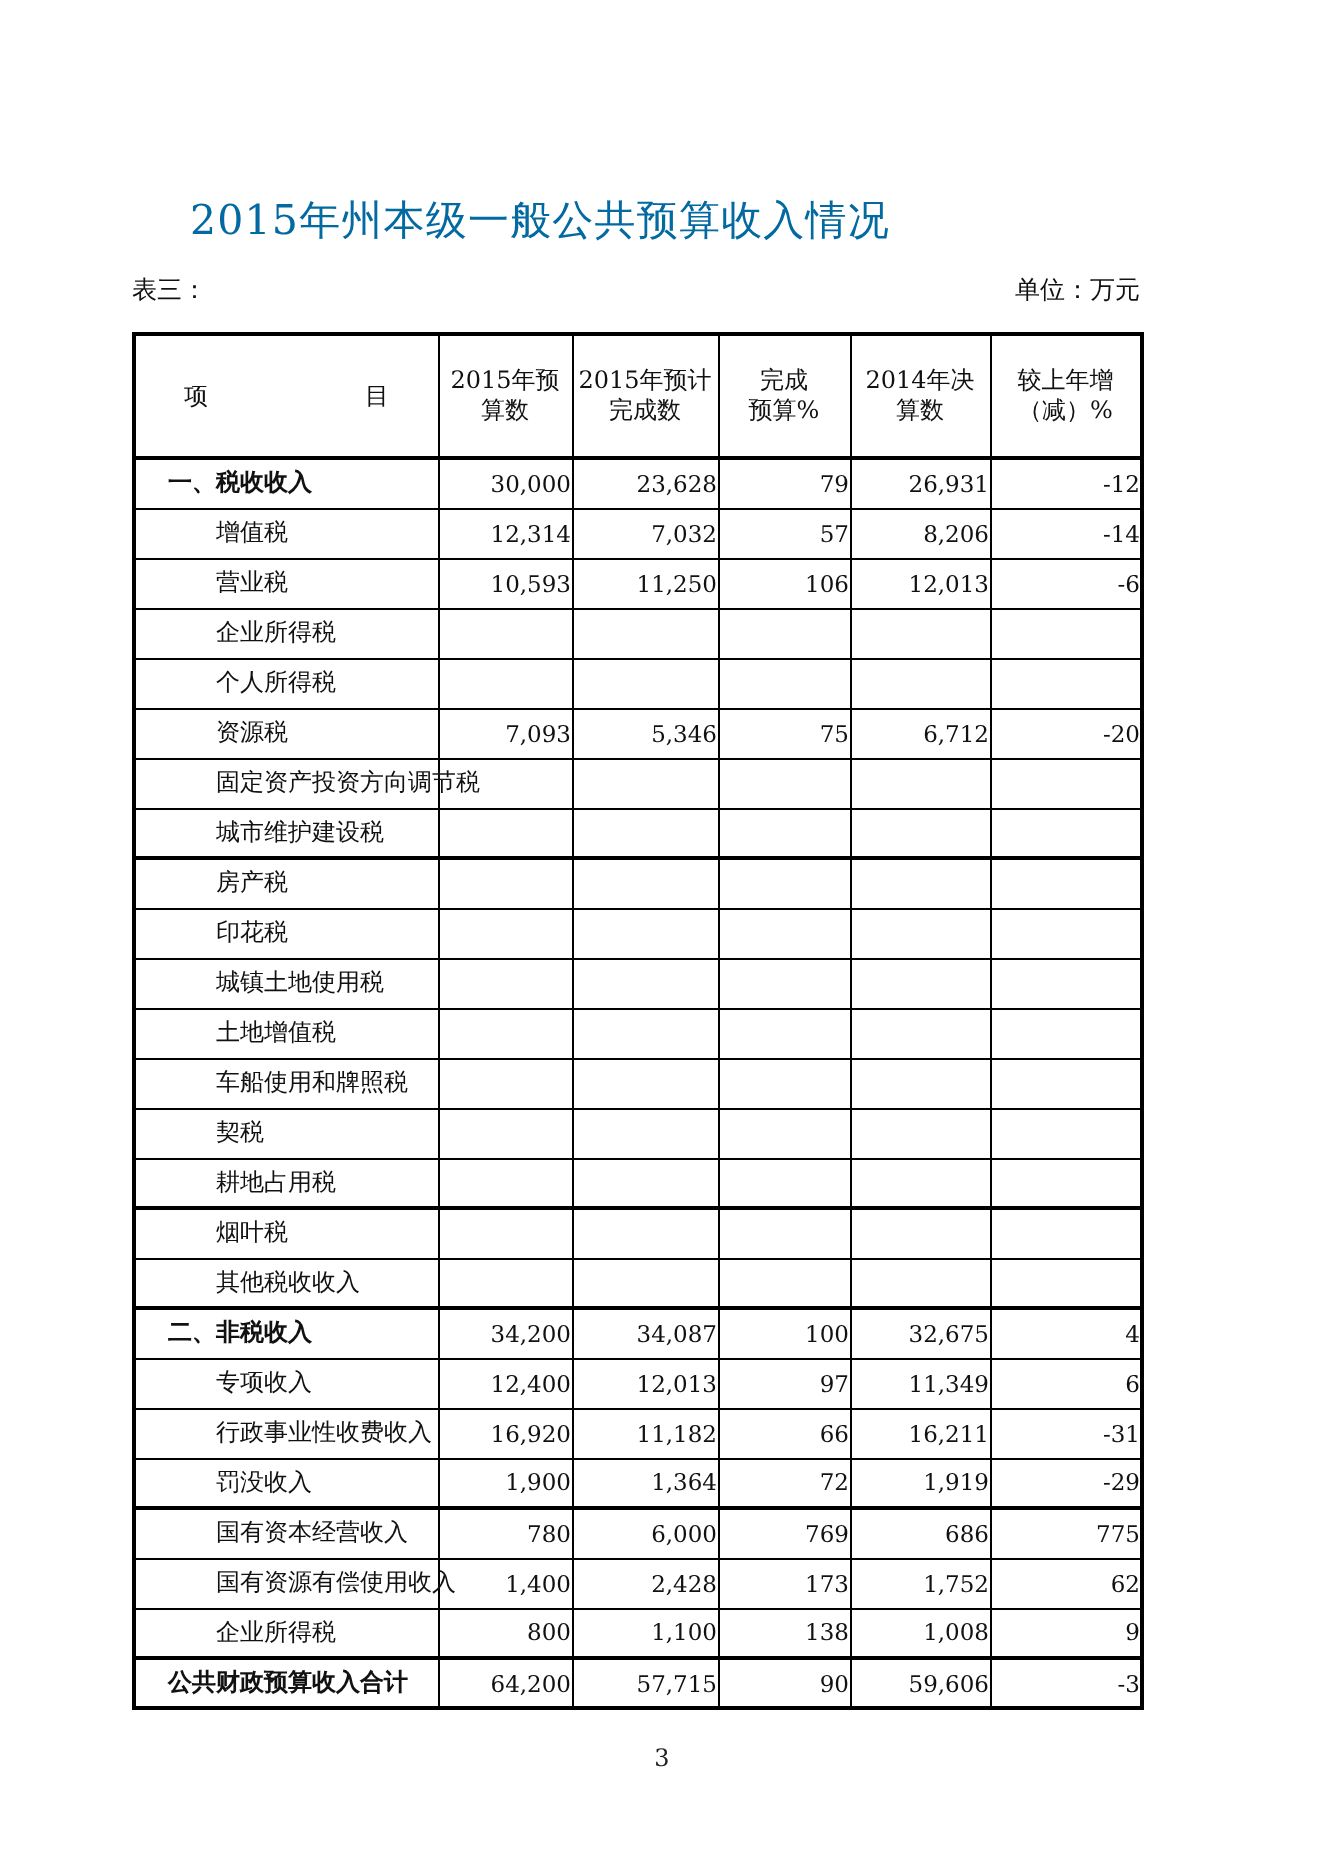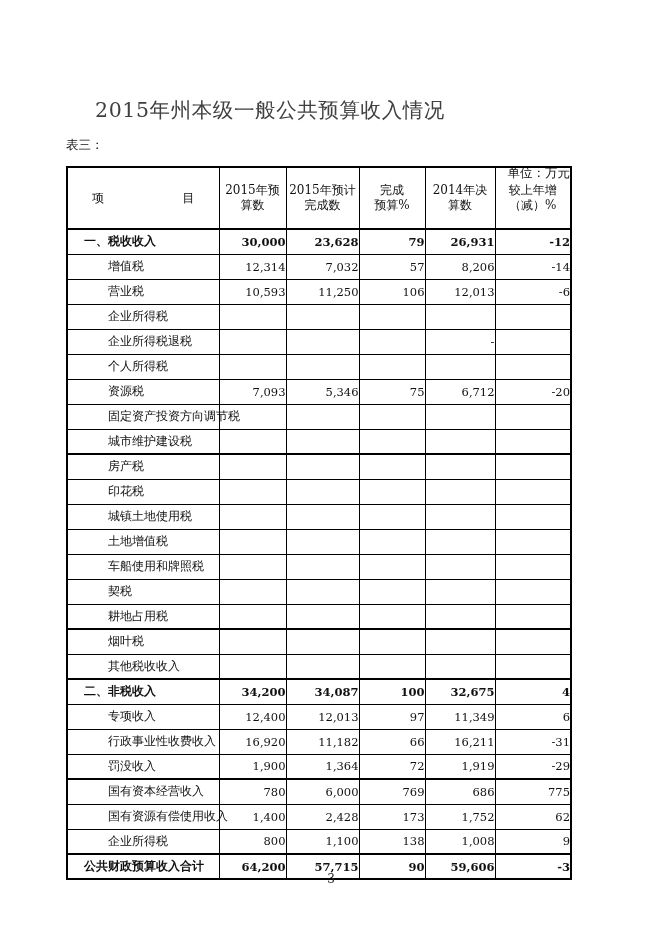--- a/index.html
+++ b/index.html
@@ -27,21 +27,21 @@
   
   .doc-title {
     position: absolute;
     left: 0;
     top: 96px;
     width: 540px;
     text-align: center;
     font-size: 20.5px;
     font-family: "DejaVu Serif", "Liberation Serif", serif;
     letter-spacing: 0.6px;
-    color: #404040;
+    color: #0369a1;
     white-space: nowrap;
   }
 
   
   .caption-row {
     position: absolute;
     left: 66px;
     top: 137px;
     width: 504px;
     height: 18px;
@@ -51,21 +51,20 @@
     position: absolute;
     left: 0;
     top: 0;
     white-space: nowrap;
   }
   .caption-right {
     position: absolute;
     right: 0;
     top: 0;
     white-space: nowrap;
-    margin-top: 28px;
   }
 
   
   .tbl-wrap {
     position: absolute;
     left: 66px;
     top: 166px;
     width: 504px;
   }
   table.budget {
@@ -118,21 +117,21 @@
   td.item .lvl1 { padding-left: 16px; font-weight: bold; }
   td.item .lvl2 { padding-left: 40px; }
   td.num {
     text-align: right;
     padding-right: 6px;
     font-size: 11.5px;
     white-space: nowrap;
     font-family: "DejaVu Serif", "Liberation Serif", serif;
   }
   tr.bold td { font-weight: bold; }
-  tr.bold td.num { font-weight: bold; }
+  tr.bold td.num { font-weight: normal; }
 
   
   tr.rule-top-thick td { border-top-width: 2px; }
 
   
   td.vsep-l { border-left-width: 2px; }
 
   
   table.budget { border: 2px solid #000; }
 
@@ -224,28 +223,20 @@
           </tr>
           <tr>
             <td class="item"><span class="lvl2">企业所得税</span></td>
             <td class="num vsep-l"></td>
             <td class="num vsep-l"></td>
             <td class="num"></td>
             <td class="num"></td>
             <td class="num"></td>
           </tr>
           <tr>
-            <td class="item"><span class="lvl2">企业所得税退税</span></td>
-            <td class="num vsep-l"></td>
-            <td class="num vsep-l"></td>
-            <td class="num"></td>
-            <td class="num">-</td>
-            <td class="num"></td>
-          </tr>
-          <tr>
             <td class="item"><span class="lvl2">个人所得税</span></td>
             <td class="num vsep-l"></td>
             <td class="num vsep-l"></td>
             <td class="num"></td>
             <td class="num"></td>
             <td class="num"></td>
           </tr>
           <tr>
             <td class="item"><span class="lvl2">资源税</span></td>
             <td class="num vsep-l">7,093</td>

